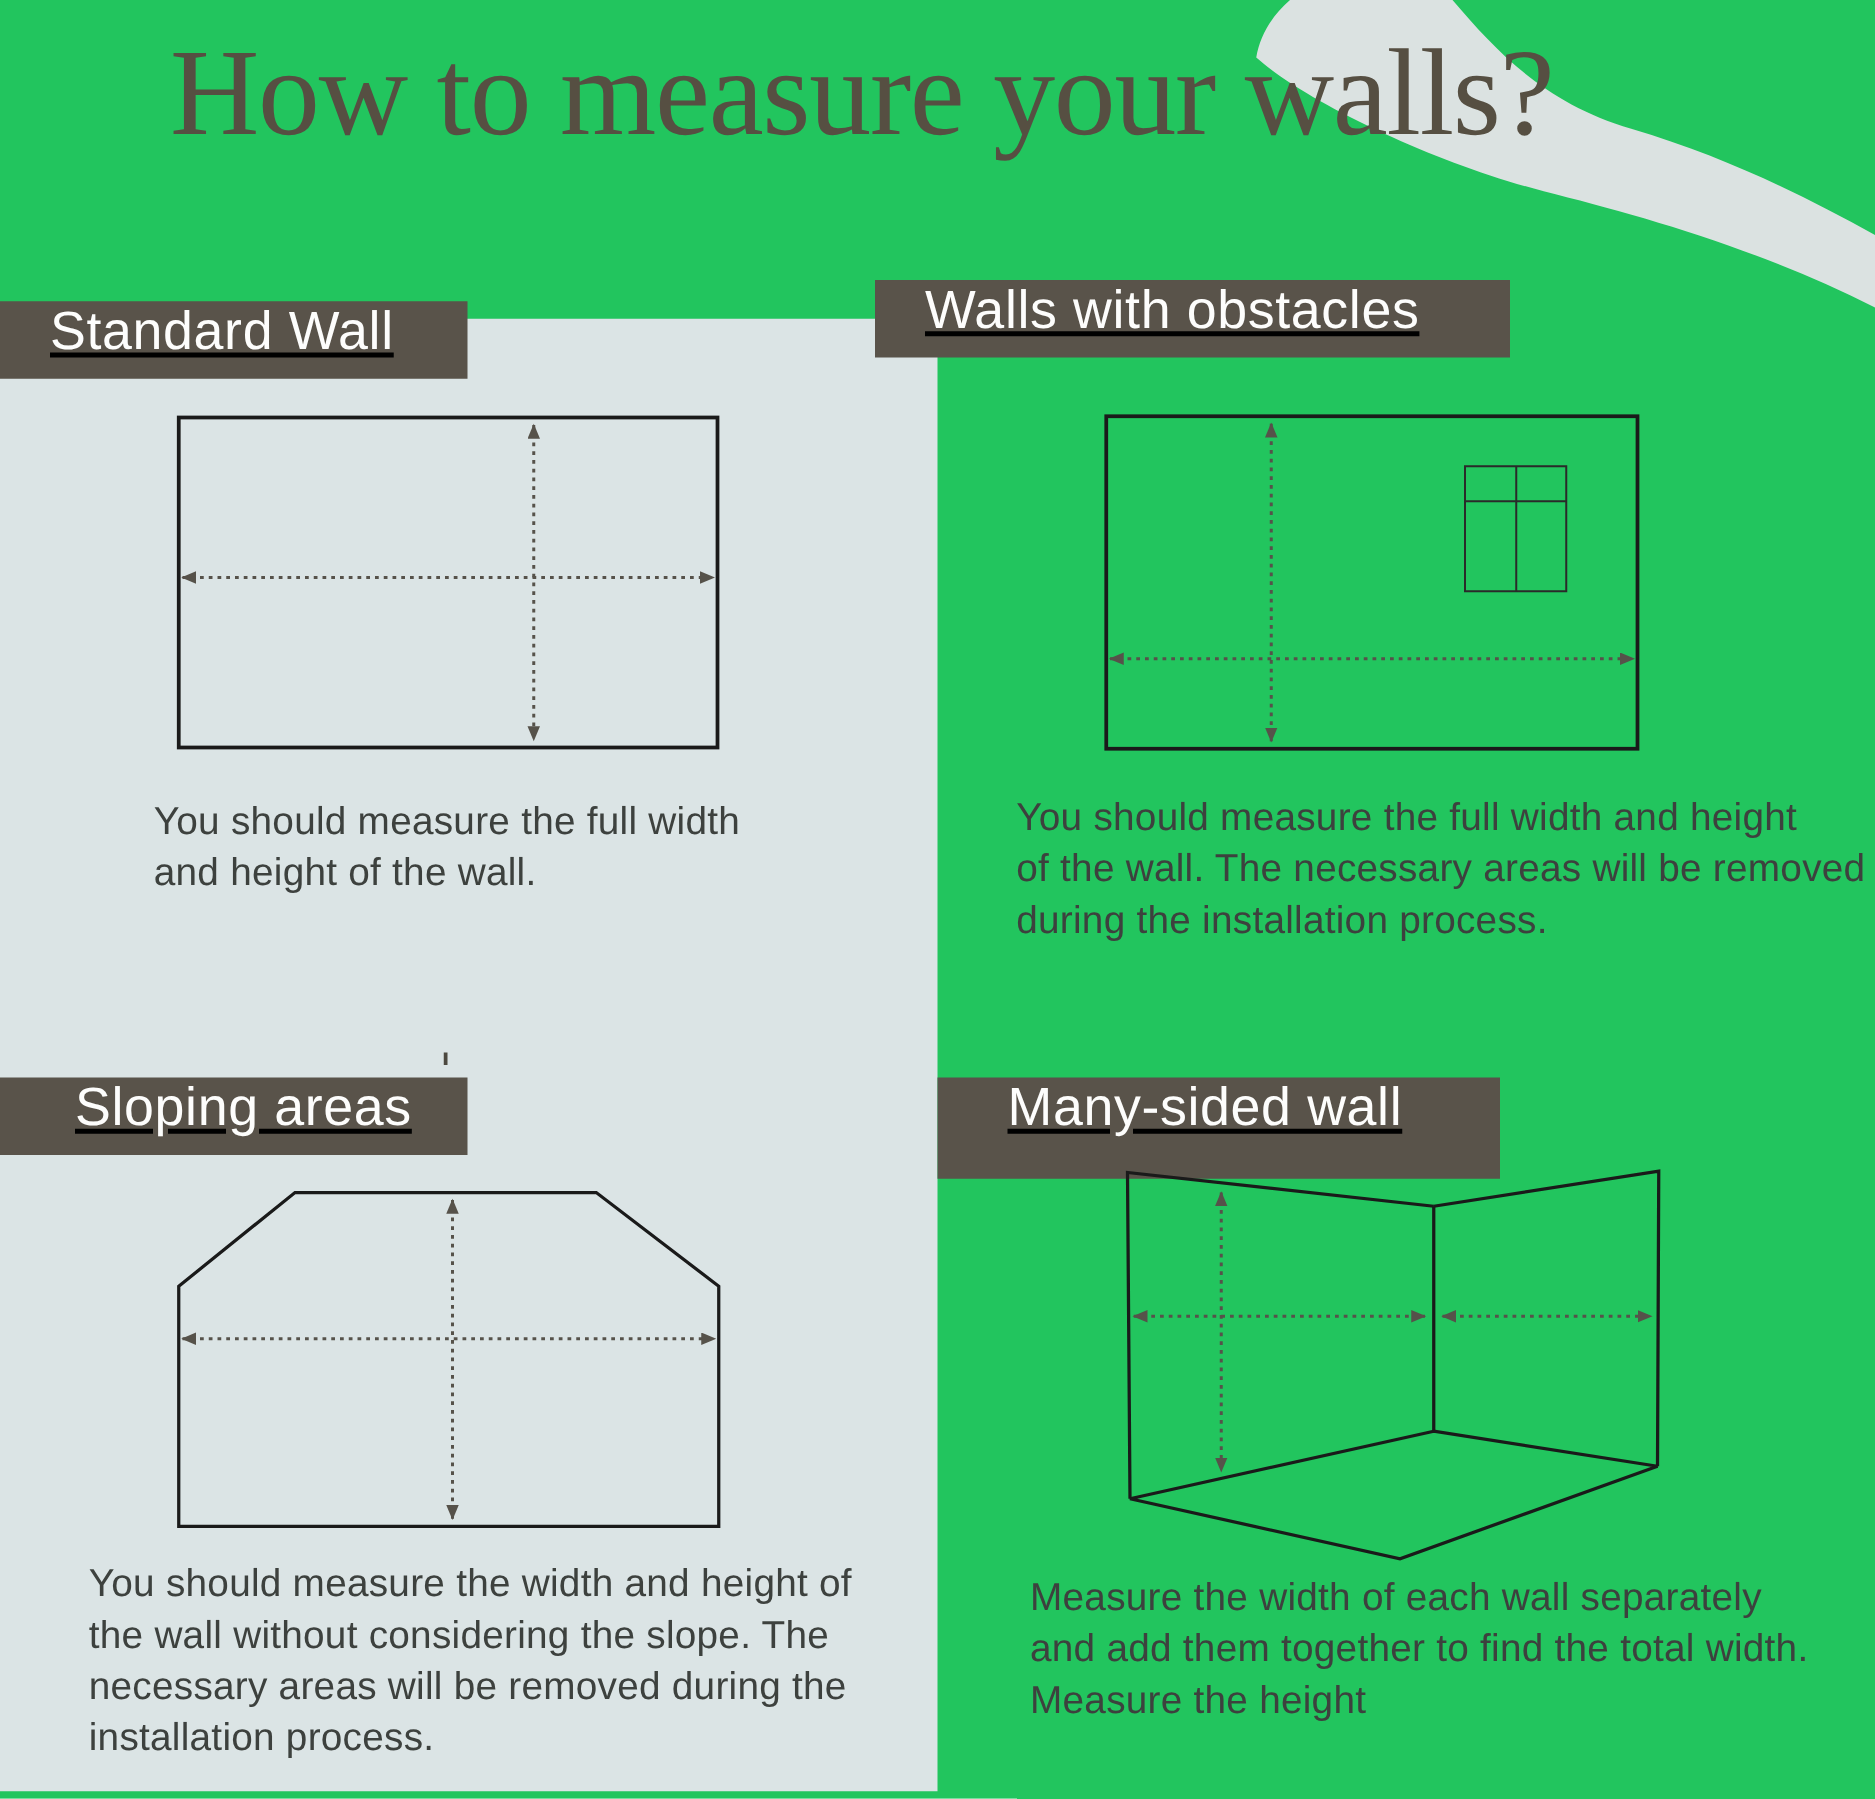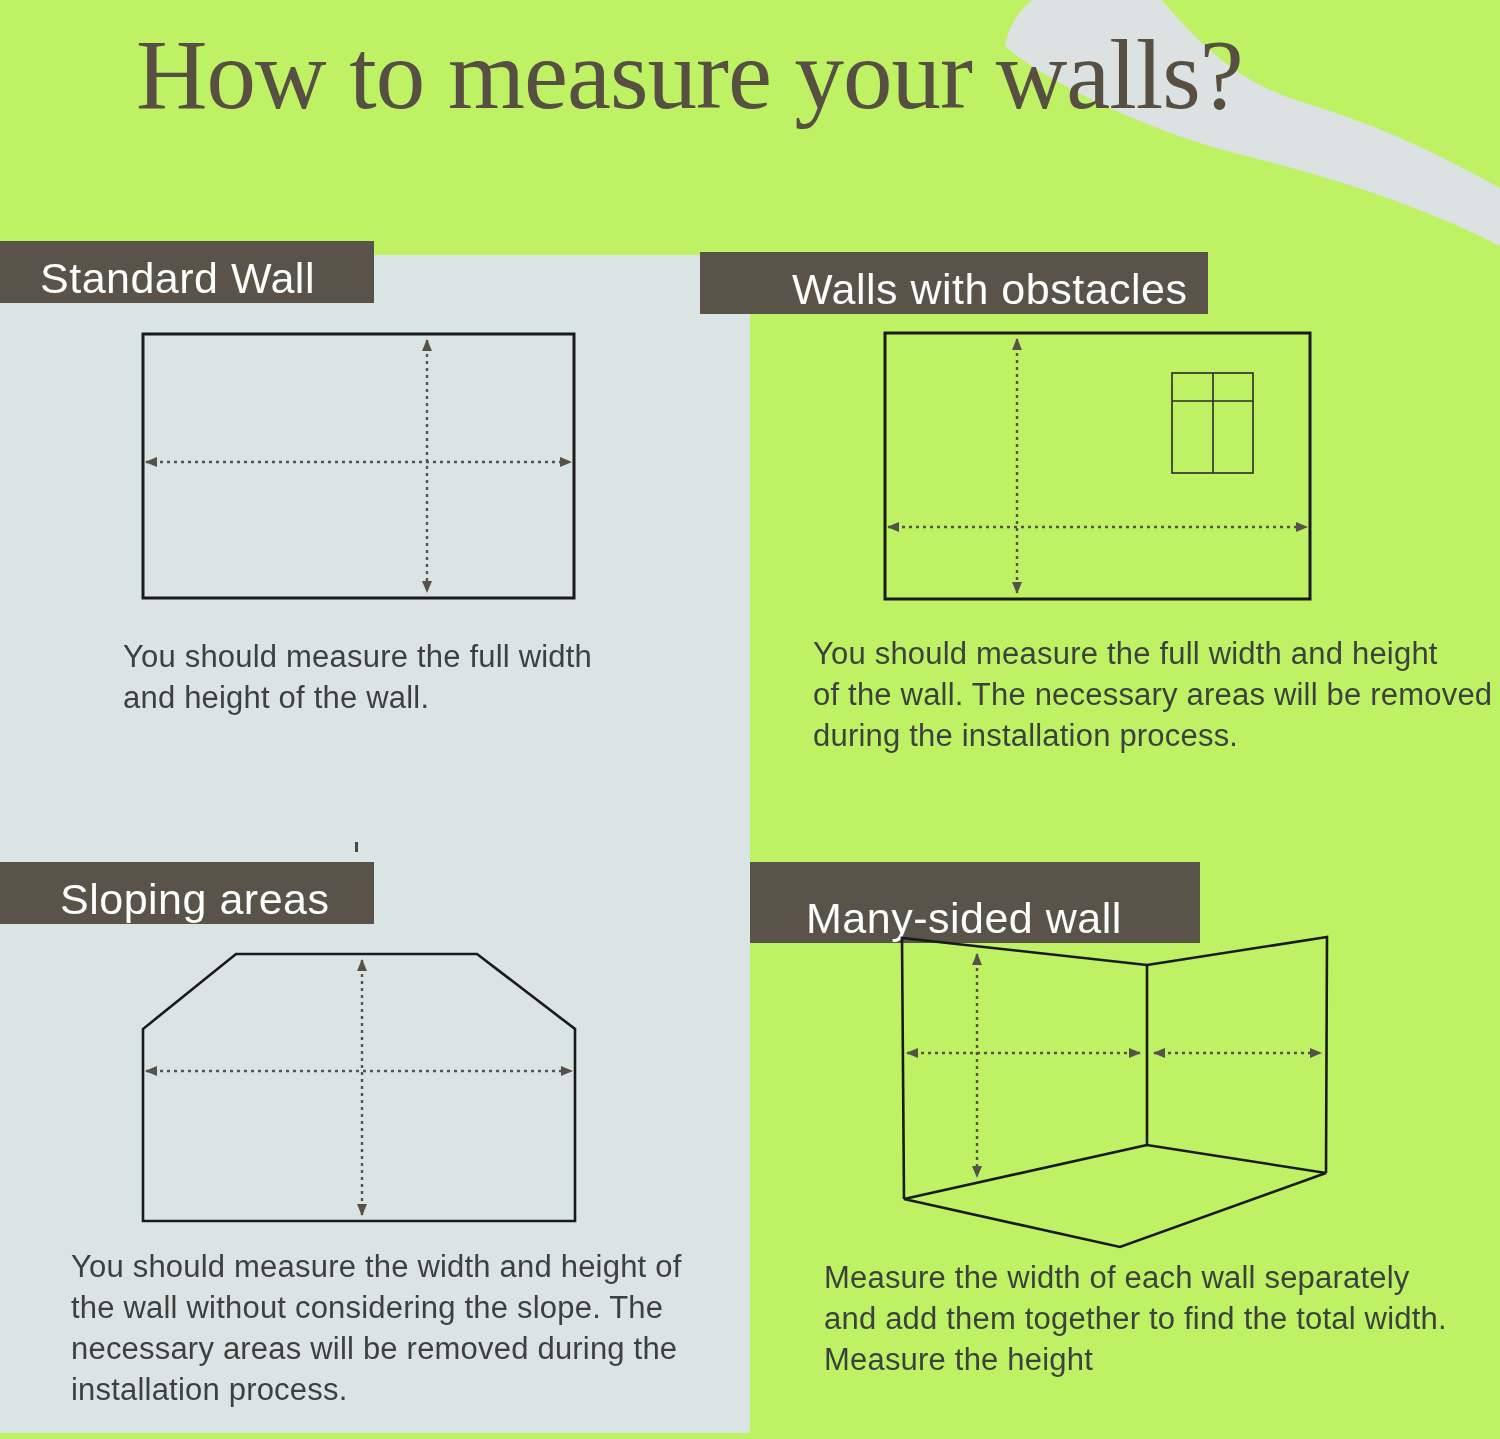--- a/index.html
+++ b/index.html
@@ -1,39 +1,39 @@
 <!DOCTYPE html>
 <html><head>
 <meta charset="utf-8">
 <style>
   html,body{margin:0;padding:0;background:#ffffff;}
   .page{
     position:relative;width:1500px;height:1439px;overflow:hidden;
-    background:#bef264;font-family:"Liberation Sans",sans-serif;
+    background:#22c55e;font-family:"Liberation Sans",sans-serif;
   }
   .stripe-svg{position:absolute;left:0;top:0;width:1500px;height:650px;}
   .page-title{
     position:absolute;left:136px;top:18px;margin:0;
     font-family:"Liberation Serif",serif;font-weight:normal;
     font-size:99px;line-height:1.15;color:#564f42;letter-spacing:-1px;
     white-space:nowrap;
   }
   .left-panel{
     position:absolute;left:0;top:255px;width:750px;height:1178px;
     background:#dbe4e5;
   }
   .bar{
     position:absolute;height:62px;background:#59534a;
-    display:flex;align-items:flex-end;box-sizing:border-box;
+    display:flex;align-items:flex-start;box-sizing:border-box;text-decoration:underline;
   }
   .bar span{
     color:#fdfdfc;font-size:43px;letter-spacing:0.5px;white-space:nowrap;
   }
   .bar-standard{left:0;top:241px;width:374px;padding-left:40px;}
-  .bar-obstacles{left:700px;top:252px;width:508px;padding-left:92px;}
+  .bar-obstacles{left:700px;top:224px;width:508px;padding-left:40px;}
   .bar-sloping{left:0;top:862px;width:374px;padding-left:60px;}
   .bar-many{left:750px;top:862px;width:450px;height:81px;padding-left:56px;}
   .diagram{position:absolute;}
   .diagram-standard{left:130px;top:320px;width:460px;height:290px;}
   .diagram-obstacles{left:875px;top:318px;width:450px;height:295px;}
   .diagram-sloping{left:130px;top:940px;width:460px;height:295px;}
   .diagram-many{left:890px;top:925px;width:450px;height:340px;}
   .desc{
     position:absolute;margin:0;color:#3d413e;font-size:31px;line-height:41px;
     white-space:pre-line;letter-spacing:0.2px;

